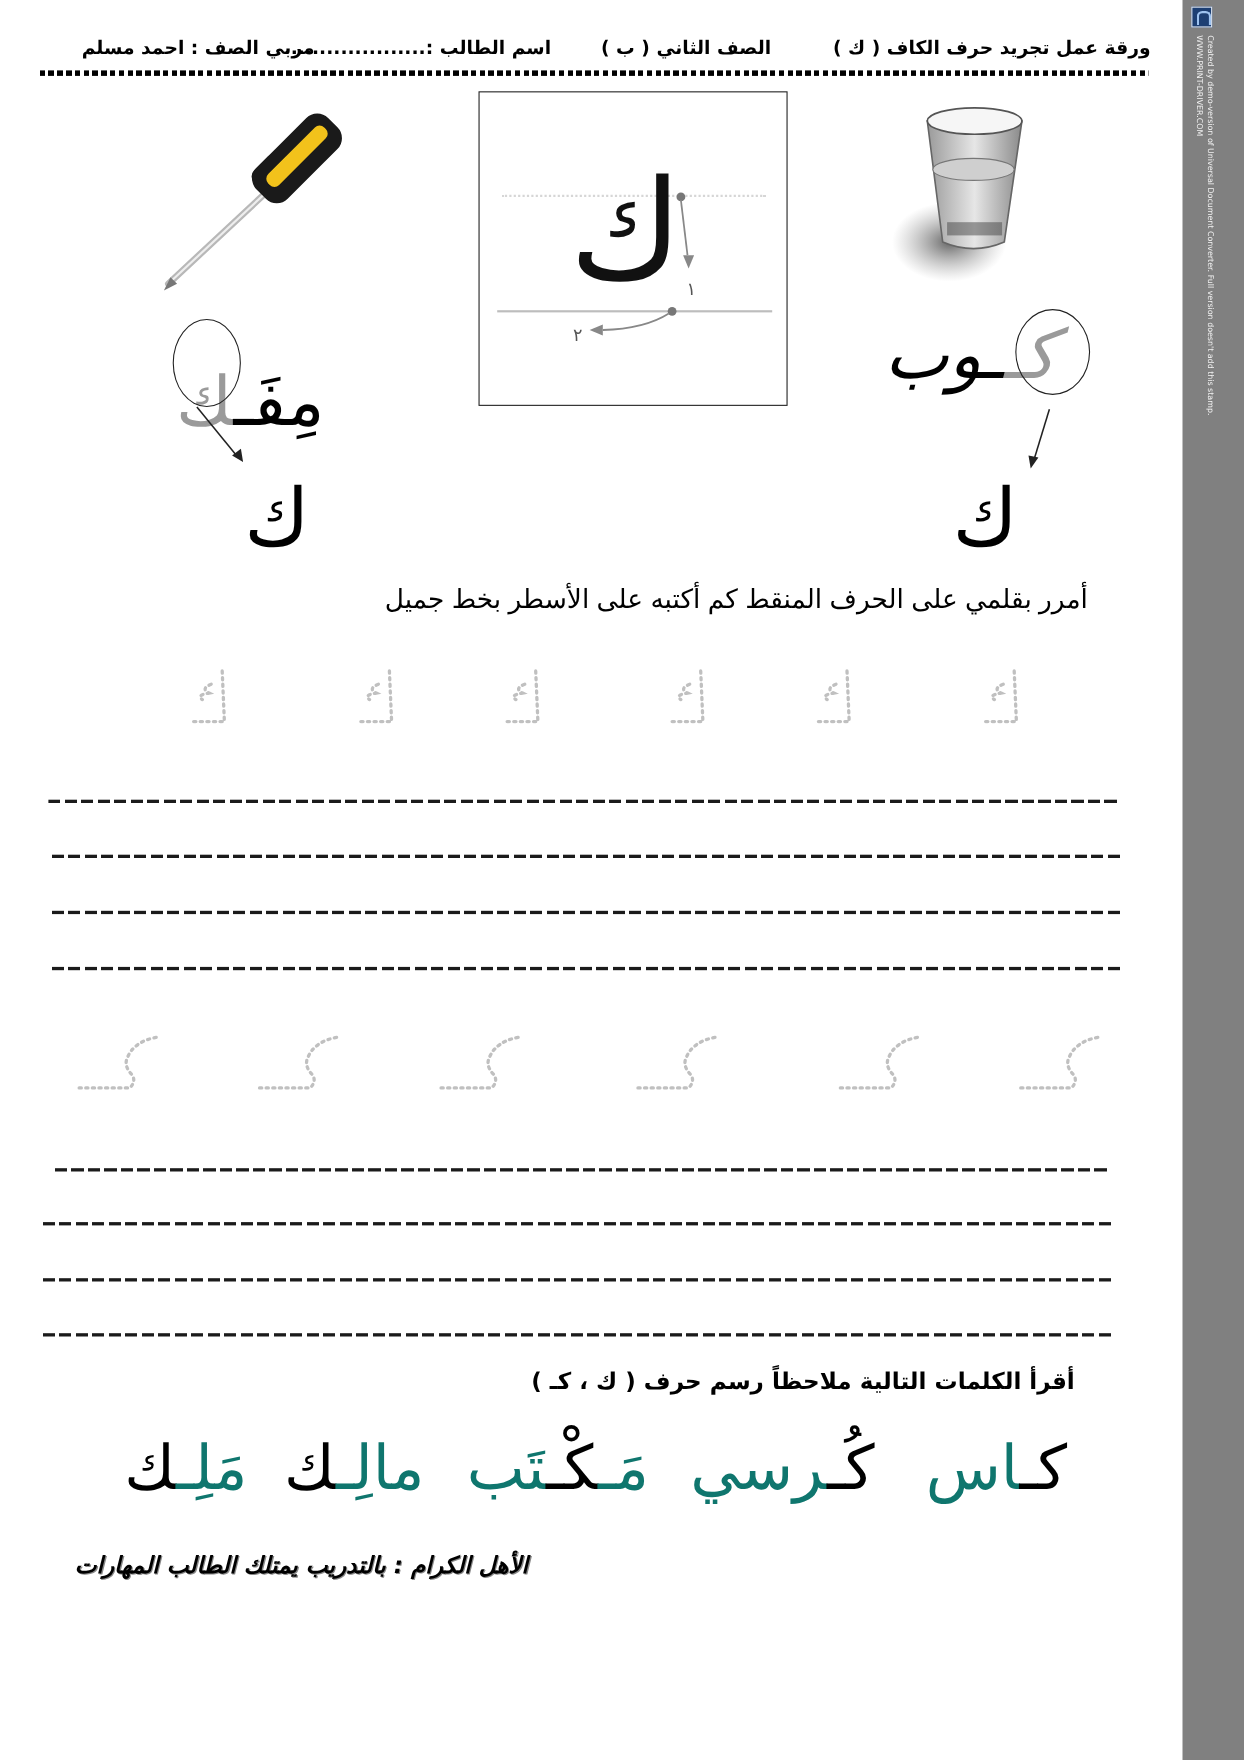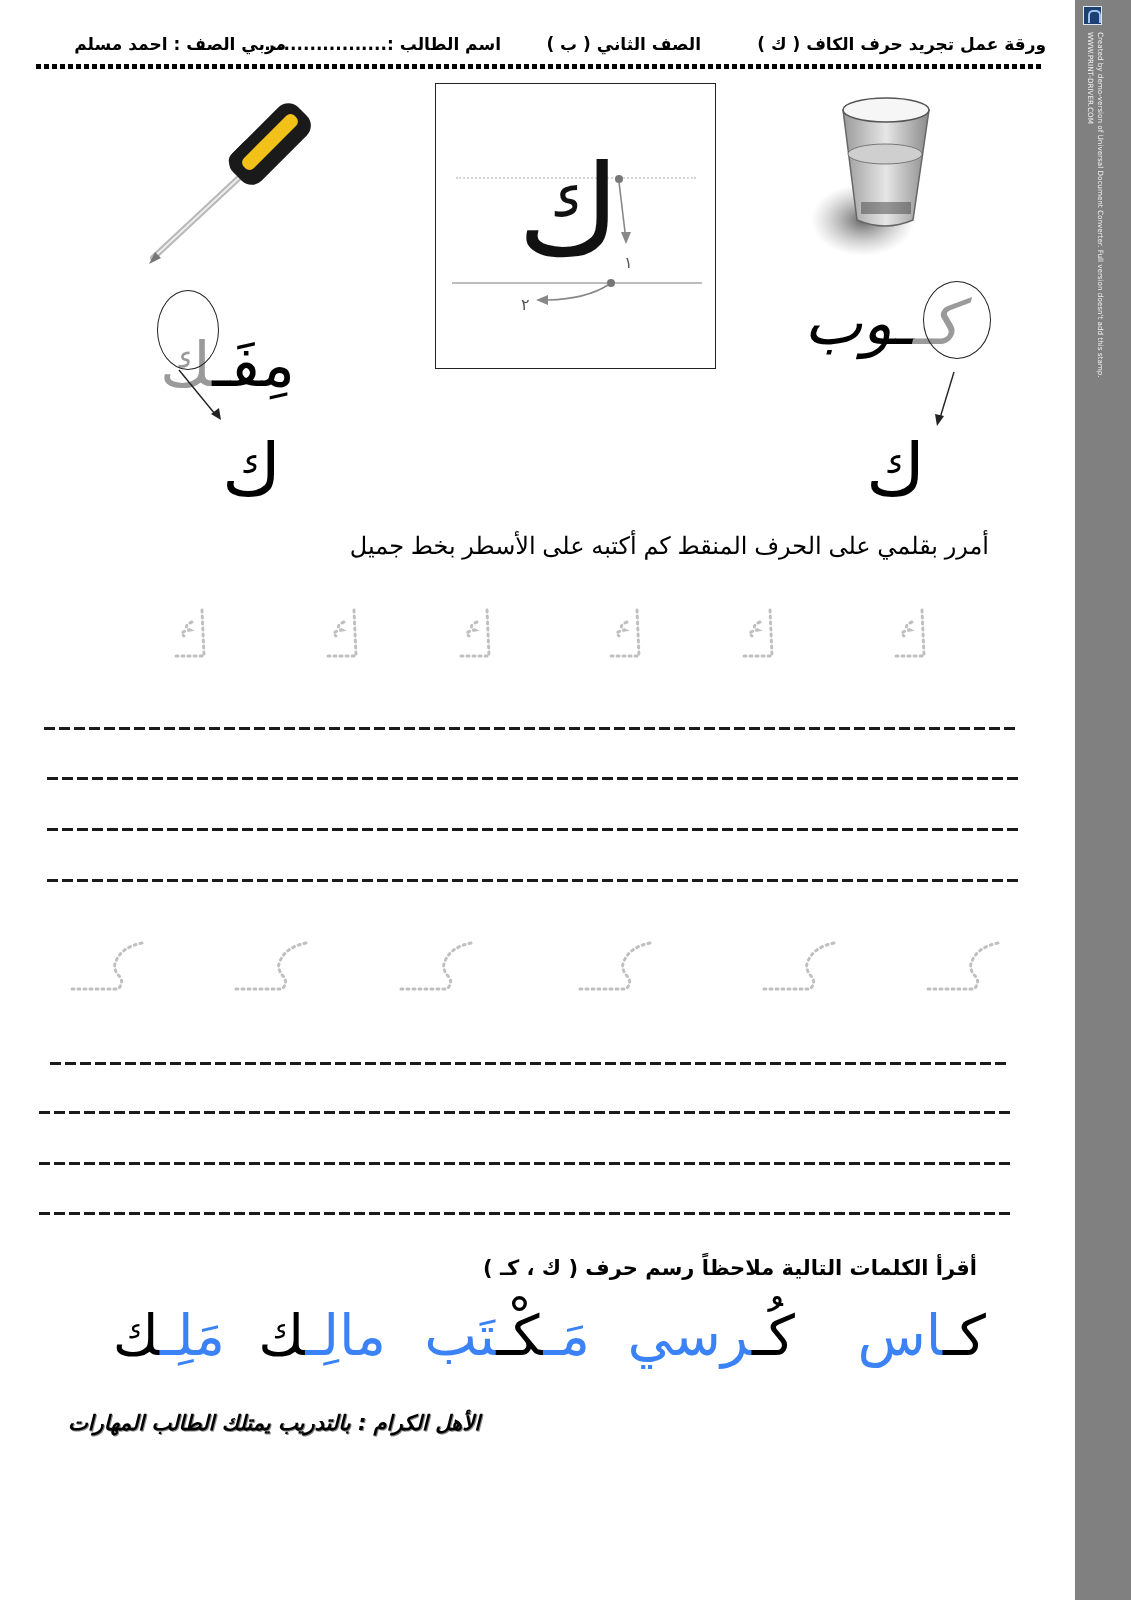--- a/index.html
+++ b/index.html
@@ -43,26 +43,26 @@
   .instruction { position: absolute; right: 86px; top: 524px; direction: rtl; font-family: "Liberation Sans", sans-serif; font-size: 24px; line-height: 44px; white-space: nowrap; }
 
   
   .trace-row { position: absolute; }
   .dotstroke { stroke: #c0c0c0; stroke-width: 3; stroke-dasharray: 2 4; stroke-linecap: round; fill: none; }
 
   
   .wline { position: absolute; height: 3px;
     background-image: repeating-linear-gradient(to right, #1b1b1b 0, #1b1b1b 11px, transparent 11px, transparent 15px); }
 
-  .instruction-2 { position: absolute; right: 98px; top: 1240px; direction: rtl; font-family: "DejaVu Sans", sans-serif; font-weight: bold; font-size: 21px; line-height: 32px; white-space: nowrap; margin-top: 12px; }
+  .instruction-2 { position: absolute; right: 98px; top: 1240px; direction: rtl; font-family: "DejaVu Sans", sans-serif; font-weight: bold; font-size: 21px; line-height: 32px; white-space: nowrap; }
 
   .reading-row { position: absolute; left: 130px; top: 1298px; width: 860px; height: 80px; direction: rtl; }
   .reading-word { position: absolute; top: 0; font-family: "DejaVu Sans", sans-serif; font-size: 56px; line-height: 76px; white-space: nowrap; }
   .reading-word .k { color: #000; }
-  .reading-word .r { color: #3b82f6; }
+  .reading-word .r { color: #0f766e; }
 
   .footer-note { position: absolute; left: 68px; top: 1406px; direction: rtl; font-family: "DejaVu Sans", sans-serif; font-weight: bold; font-style: italic; font-size: 21px; line-height: 34px; white-space: nowrap; text-shadow: 1px 1px 0 #888; }
 </style>
 </head>
 <body>
 
 <div class="page">
 
   <div class="header">
     <span class="h-title">ورقة عمل تجريد حرف الكاف ( ك )</span>
@@ -190,21 +190,21 @@
   </div>
 
   <div class="wline" style="left:50px;top:1062px;width:958px;"></div>
   <div class="wline" style="left:39px;top:1111px;width:974px;"></div>
   <div class="wline" style="left:39px;top:1162px;width:974px;"></div>
   <div class="wline" style="left:39px;top:1212px;width:974px;"></div>
 
   <div class="instruction-2">أقرأ الكلمات التالية ملاحظاً رسم حرف ( ك ، كـ )</div>
 
   <div class="reading-row">
-    <div class="reading-word" style="right:4px;text-align:center;">
+    <div class="reading-word" style="right:20px;text-align:center;">
       <span class="k">كـ</span><span class="r">اس</span>
     </div>
     <div class="reading-word" style="right:400px;">
       <span class="r">مَـ</span><span class="k">كْـ</span><span class="r">تَب</span>
     </div>
     <div class="reading-word" style="right:195px;">
       <span class="k">كُـ</span><span class="r">رسي</span>
     </div>
     <div class="reading-word" style="right:604px;">
       <span class="r">مالِـ</span><span class="k">ك</span>

